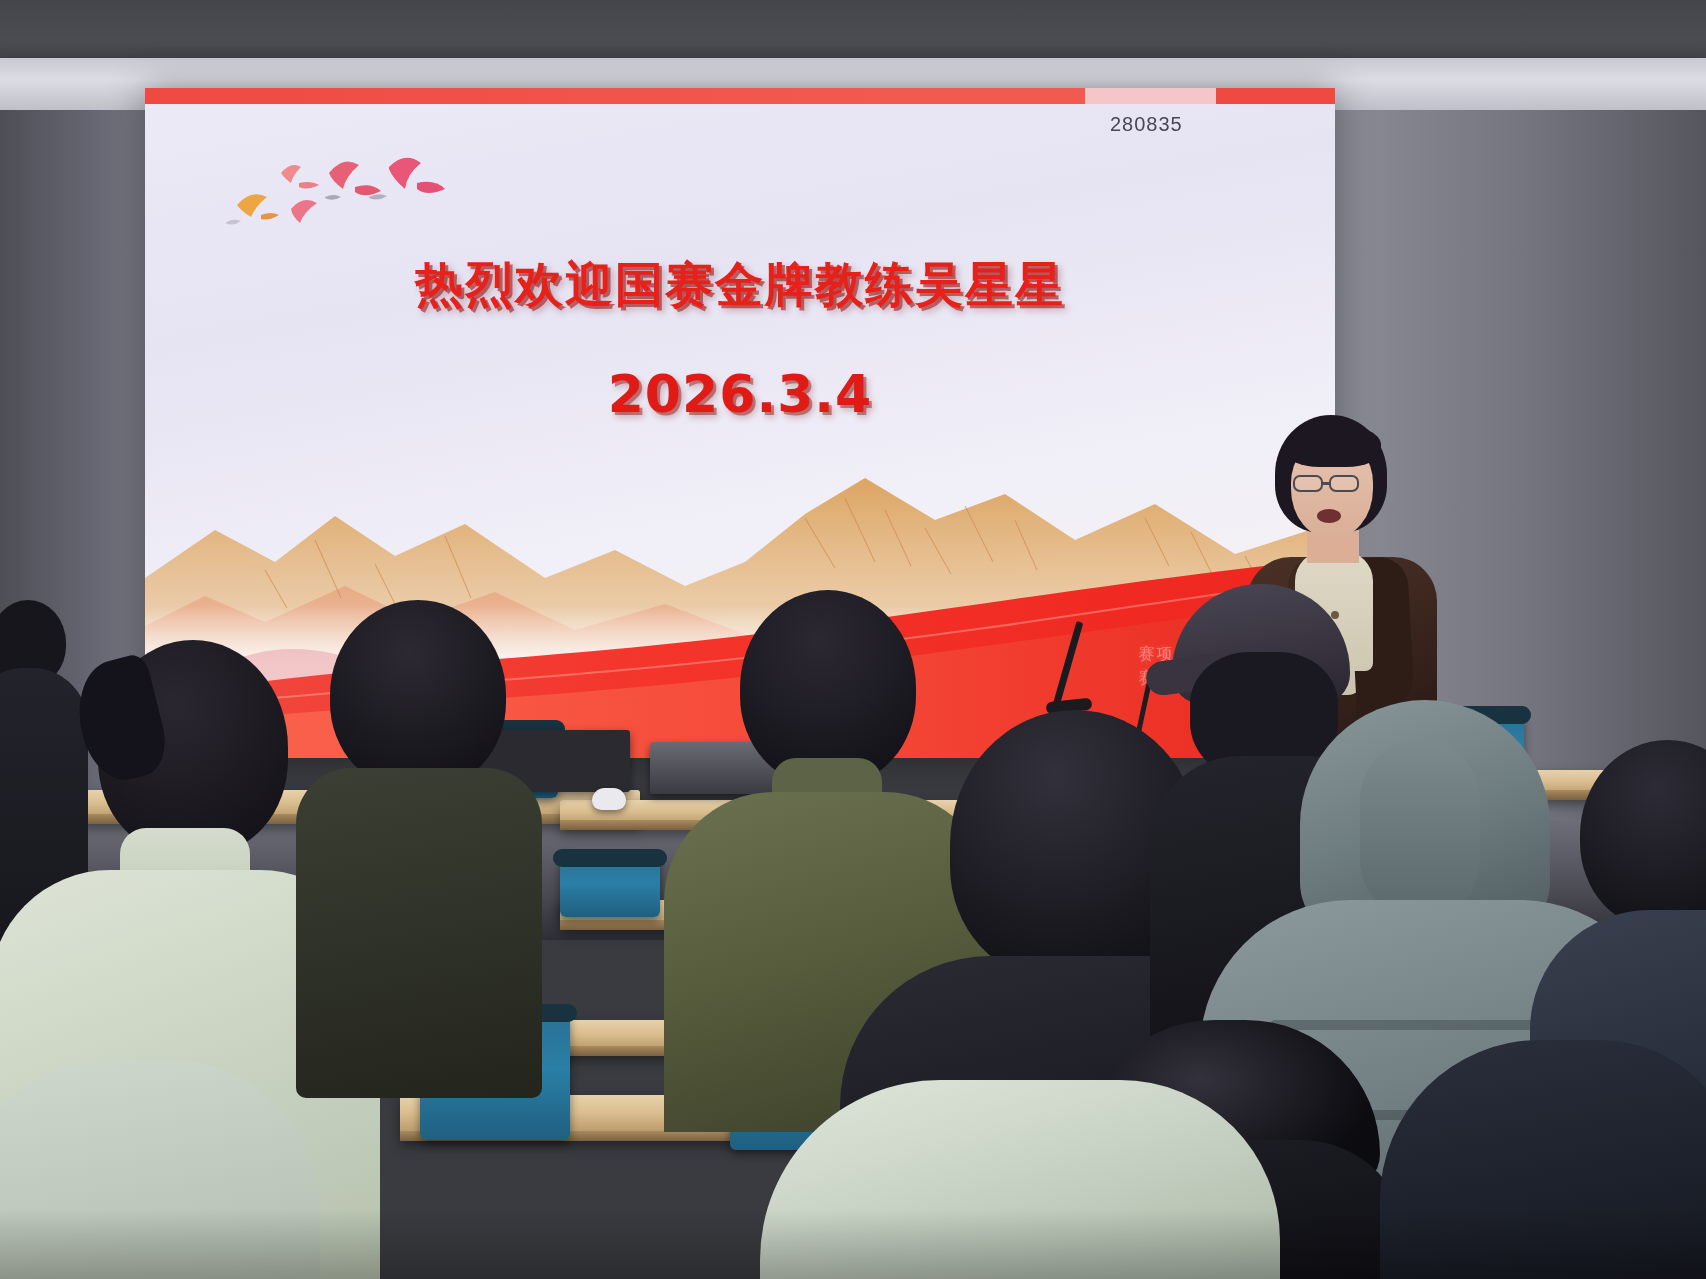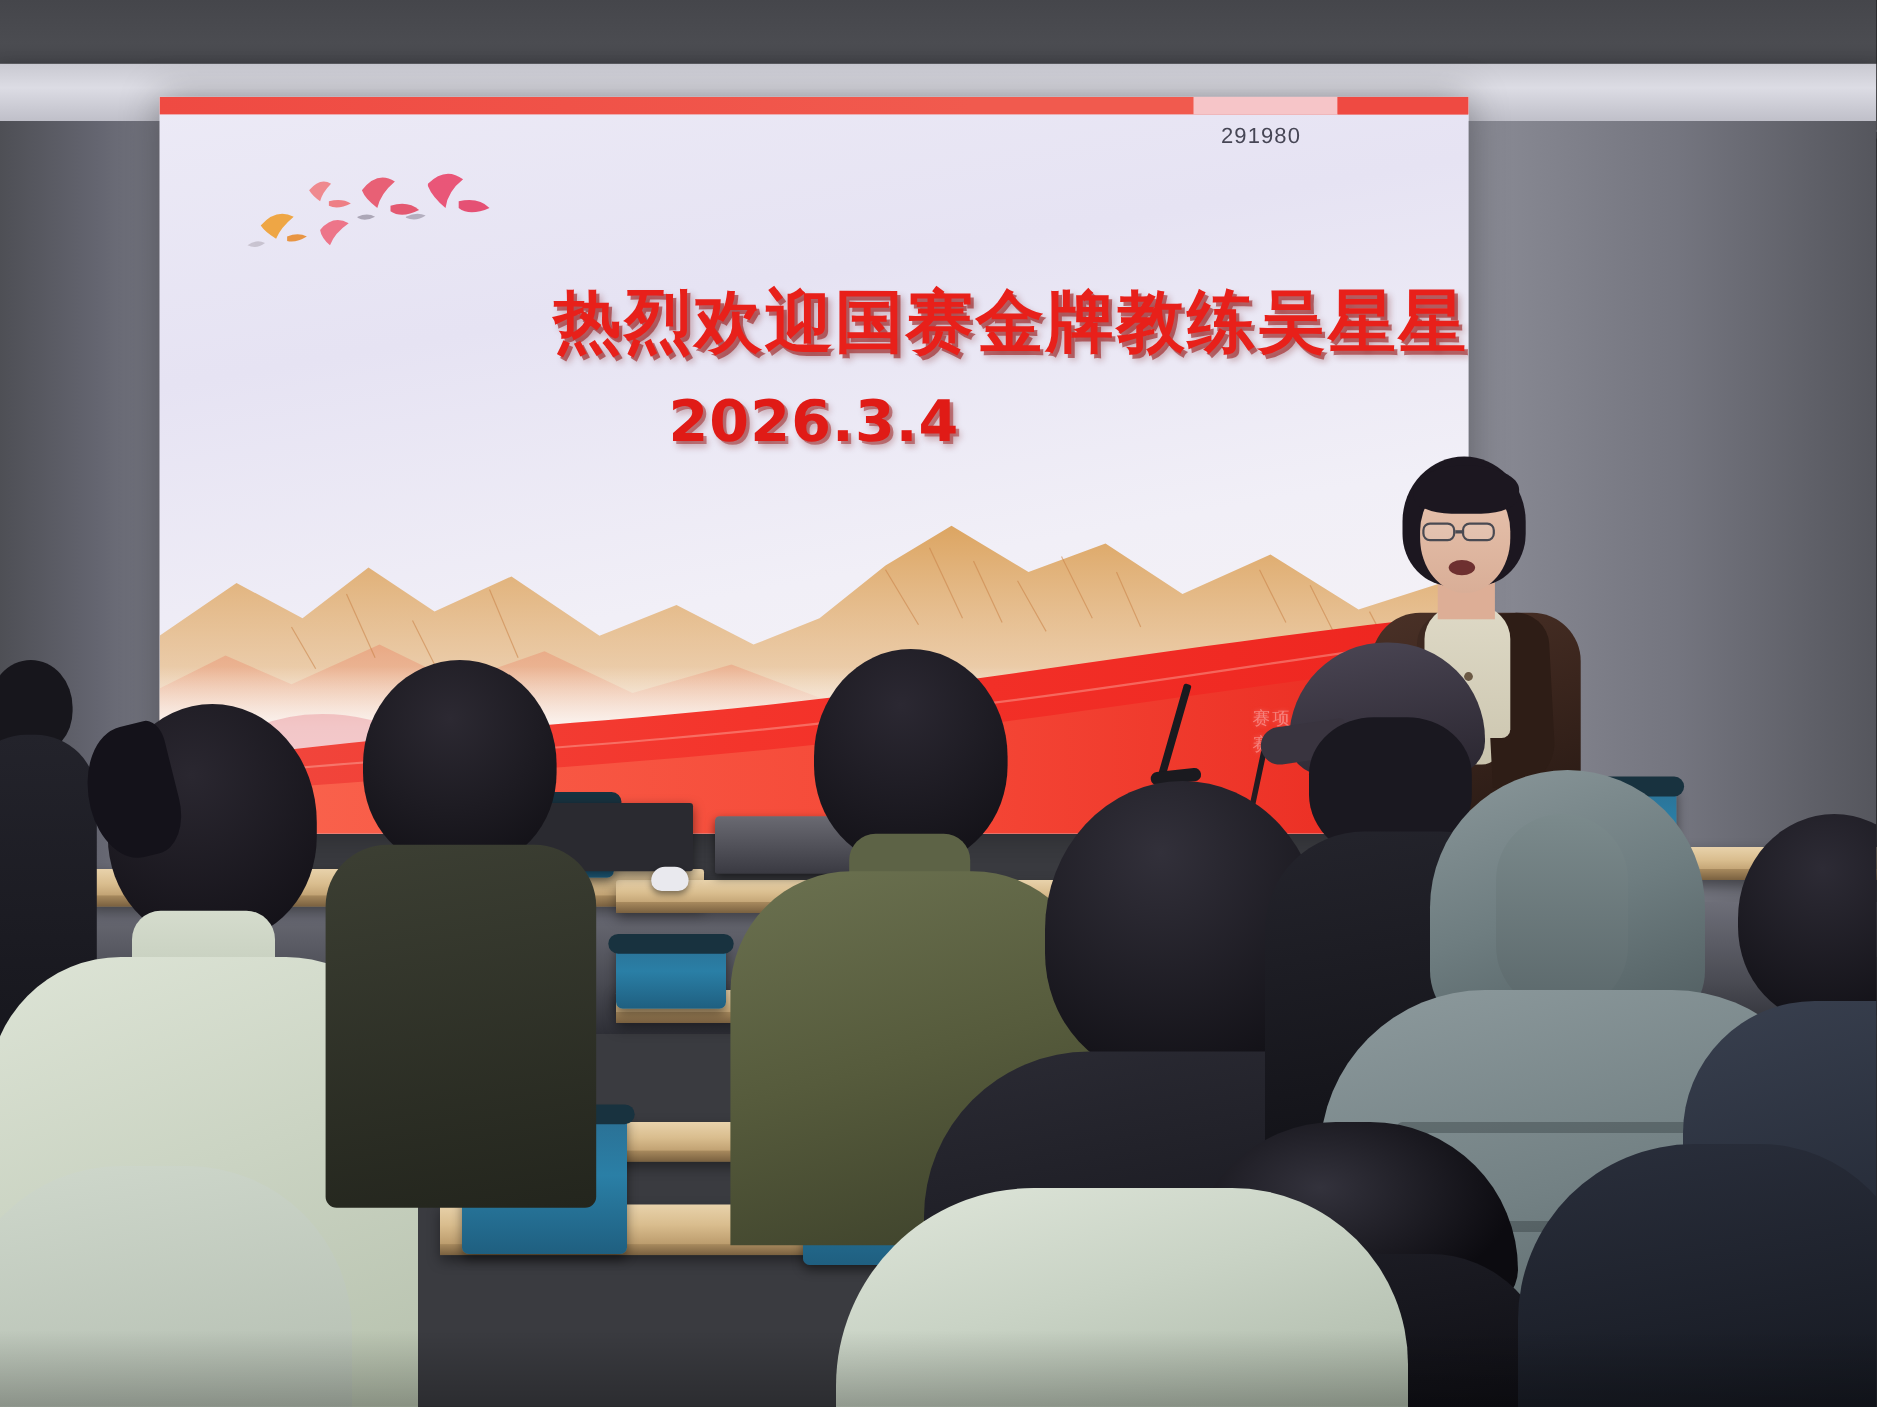--- a/index.html
+++ b/index.html
@@ -48,24 +48,24 @@
   .birds{position:absolute;left:58px;top:55px;width:250px;height:100px;}
 
   
   .title-block{position:absolute;left:0;top:170px;width:100%;text-align:center;}
   .title-line{
     font-family:"DejaVu Sans","Liberation Sans",sans-serif;
     font-weight:bold;color:#e8201a;line-height:1.12;
     text-shadow:3px 3px 0 rgba(150,10,8,.55), 5px 5px 7px rgba(110,8,6,.30);
     letter-spacing:2px;
   }
-  .title-line.l1{font-size:62px;text-align:right;}
+  .title-line.l1{font-size:48px;}
   .title-line.l2{font-size:62px;margin-top:4px;}
   .date-line{
-    margin-top:27px;font-size:52px;font-weight:bold;color:#e01b16;
+    margin-top:52px;font-size:52px;font-weight:bold;color:#e01b16;
     font-family:"DejaVu Sans","Liberation Sans",sans-serif;
     text-shadow:3px 3px 0 rgba(150,10,8,.45), 4px 5px 7px rgba(110,8,6,.28);
     letter-spacing:1px;
   }
 
   
   .landscape{position:absolute;left:0;bottom:0;width:100%;height:300px;}
   .redwave{position:absolute;left:0;bottom:0;width:100%;height:210px;}
   .faint-text{position:absolute;right:118px;bottom:68px;text-align:left;
     color:rgba(255,215,215,.42);font-size:16px;line-height:1.5;letter-spacing:2px;
@@ -139,21 +139,21 @@
   <div class="wall-left"></div>
   <div class="wall-right"></div>
   <div class="wall-floorline"></div>
 
   <div class="screen">
     <div class="screen-topbar">
       <div class="pinkseg"></div>
       <div class="redend"></div>
     </div>
 
-    <div class="watermark">291980</div>
+    <div class="watermark">280835</div>
 
     <svg class="birds" viewBox="0 0 250 100">
       <g opacity="0.95">
         <path d="M34 62 q14 -16 30 -8 q-12 10 -16 20 q-10 -6 -14 -12z" fill="#efa33c"></path>
         <path d="M58 72 q10 -4 18 0 q-10 6 -18 4z" fill="#e8913a"></path>
         <path d="M22 80 q8 -6 16 -2 q-8 6 -16 2z" fill="#c7c2cf"></path>
         <path d="M78 30 q10 -12 20 -6 q-8 8 -10 16 q-7 -5 -10 -10z" fill="#f0868a"></path>
         <path d="M96 40 q12 -3 20 2 q-12 6 -20 2z" fill="#ef7a80"></path>
         <path d="M88 66 q12 -14 26 -6 q-13 9 -17 20 q-8 -7 -9 -14z" fill="#ee6f84"></path>
         <path d="M126 30 q14 -18 30 -8 q-13 11 -16 24 q-11 -8 -14 -16z" fill="#e8596f"></path>

